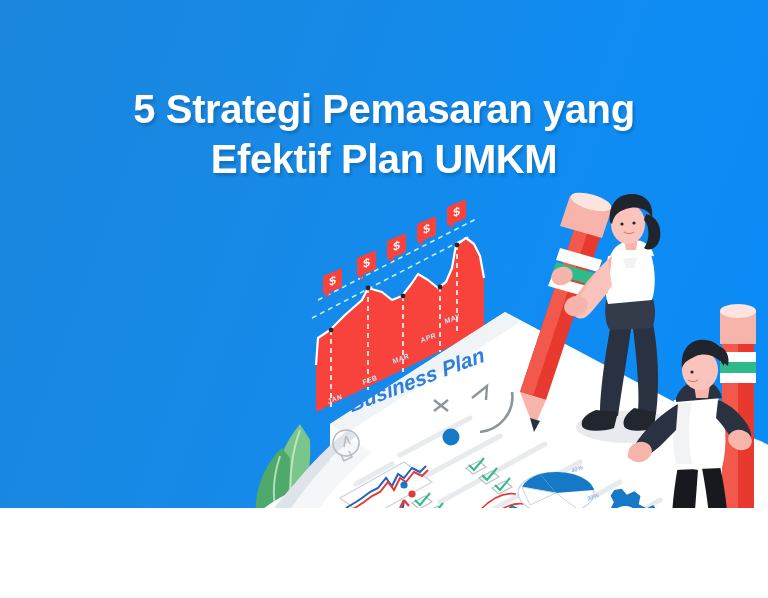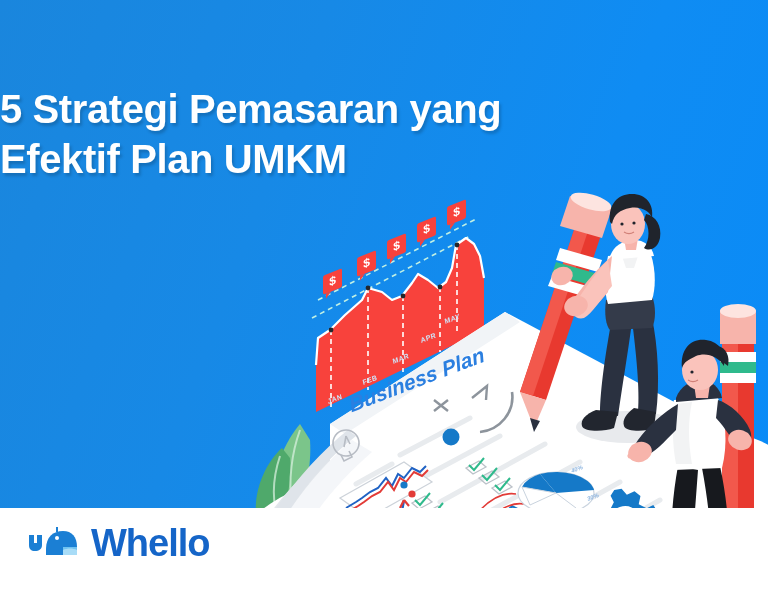--- a/index.html
+++ b/index.html
@@ -20,20 +20,21 @@
     position: absolute;
     left: 0; top: 0;
     width: 768px; height: 510px;
     background: linear-gradient(110deg, #1a86dd 0%, #1789e6 35%, #0f8cf3 70%, #0a8bf7 100%);
   }
   
   .title-block {
     position: absolute;
     left: 0; top: 84px;
     width: 768px;
+    text-align: center;
     z-index: 20;
   }
   .title-line {
     color: #ffffff;
     font-size: 40px;
     font-weight: bold;
     line-height: 50px;
     letter-spacing: -0.4px;
     text-shadow: 2px 3px 3px rgba(0,0,0,0.18);
     white-space: nowrap;
@@ -427,29 +428,14 @@
       </g>
     </svg>
   </div>
 
   <div class="title-block">
     <div class="title-line">5 Strategi Pemasaran yang</div>
     <div class="title-line">Efektif Plan UMKM</div>
   </div>
 
   <div class="footer-bar"></div>
-  <div class="logo-wrap">
-    <svg width="54" height="36" viewBox="0 0 54 36">
-
-      <path d="M2 10 L7 10 L7 18 L10 18 L10 10 L15 10 L15 20 C15 24 12 26 8 26 C4 26 2 24 2 20 Z" fill="#1b7fd4"></path>
-
-      <path d="M19 24 C19 12 26 6 36 6 C45 6 50 12 50 22 L50 30 L19 30 Z" fill="#1b7fd4"></path>
-
-      <path d="M36 22 L50 22 L50 30 L36 30 Z" fill="#6fc2f0"></path>
-      <path d="M36 25 C40 23 46 23 50 25 L50 30 L36 30 Z" fill="#a8dcf7"></path>
-
-      <path d="M29 2 L31 2 L31 7 L29 7 Z" fill="#1b7fd4"></path>
-      <circle cx="30" cy="13" r="2" fill="#ffffff"></circle>
-    </svg>
-    <div class="logo-text">Whello</div>
-  </div>
 
 </div>
 
 </body></html>

